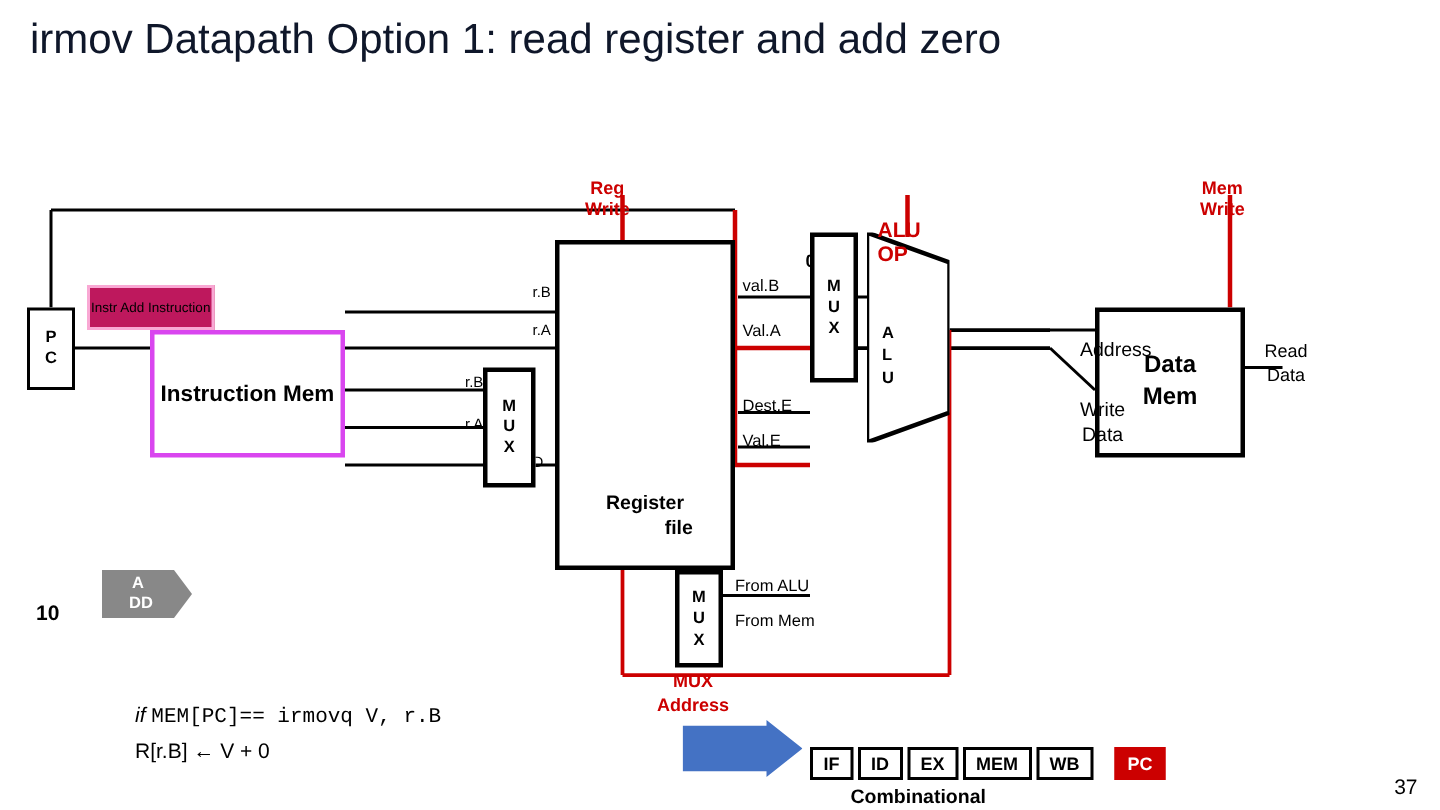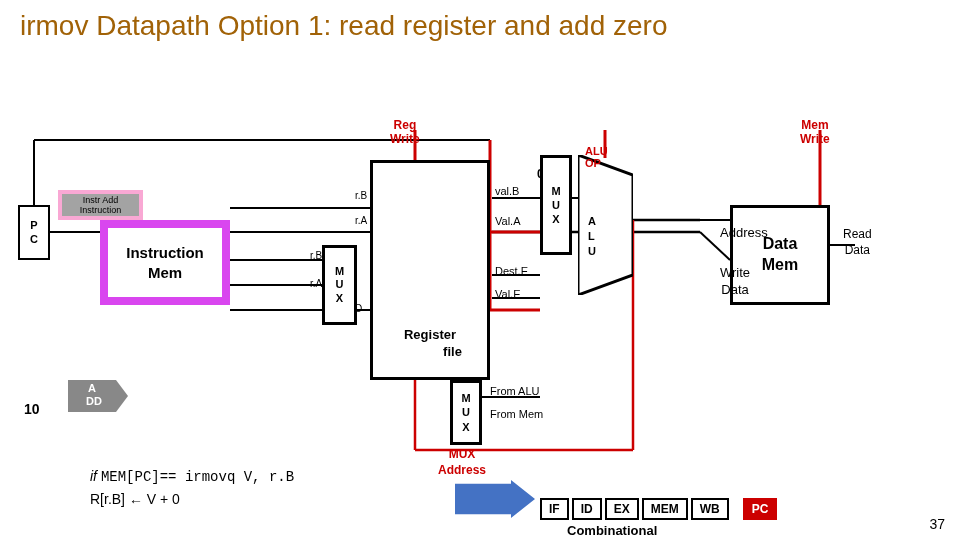--- a/index.html
+++ b/index.html
@@ -9,21 +9,21 @@
       background: white;
       font-family: Arial, sans-serif;
       overflow: hidden;
       position: relative;
     }
 
     .title {
       font-size: 28px;
       font-weight: normal;
       padding: 10px 20px 0 20px;
-      color: #a16207;
+      color: #0f172a;
     }
 
     .diagram-area {
       position: absolute;
       top: 50px;
       left: 0;
       width: 960px;
       height: 490px;
     }
 
@@ -48,39 +48,39 @@
       text-align: center;
     }
 
     
     .instr-add-block {
       position: absolute;
       left: 58px;
       top: 140px;
       width: 85px;
       height: 30px;
-      border: 4px solid #f9a8d4;
-      background: #a3a3a3;
+      border: 2px solid #f9a8d4;
+      background: #be185d;
       display: flex;
       align-items: center;
       justify-content: center;
     }
     .instr-add-label {
       font-size: 9px;
       text-align: center;
     }
 
     
     .instr-mem-block {
       position: absolute;
       left: 100px;
       top: 170px;
       width: 130px;
       height: 85px;
-      border: 8px solid #d946ef;
+      border: 3px solid #d946ef;
       background: white;
       display: flex;
       align-items: center;
       justify-content: center;
     }
     .instr-mem-label {
       font-size: 15px;
       font-weight: bold;
       text-align: center;
       line-height: 1.3;
@@ -146,21 +146,21 @@
     .alu-shape {
       width: 100%;
       height: 100%;
     }
 
     
     .alu-op-label {
       position: absolute;
       left: 585px;
       top: 95px;
-      font-size: 11px;
+      font-size: 14px;
       font-weight: bold;
       color: #cc0000;
     }
 
     
     .mux2-block {
       position: absolute;
       left: 540px;
       top: 105px;
       width: 32px;

